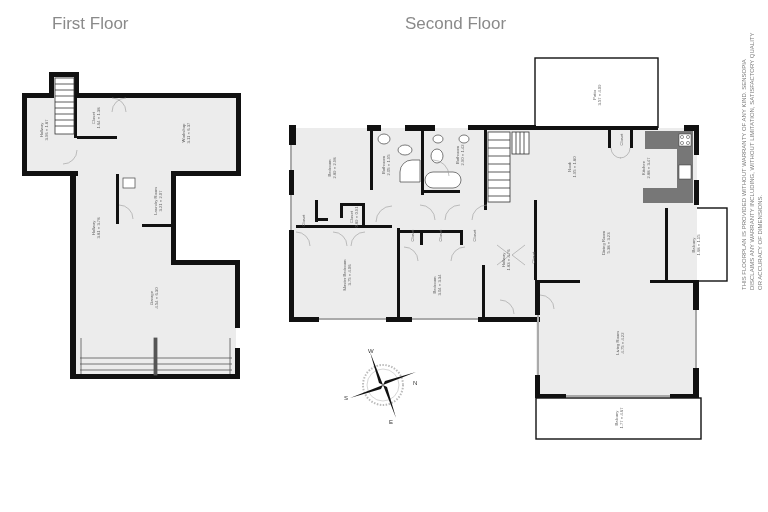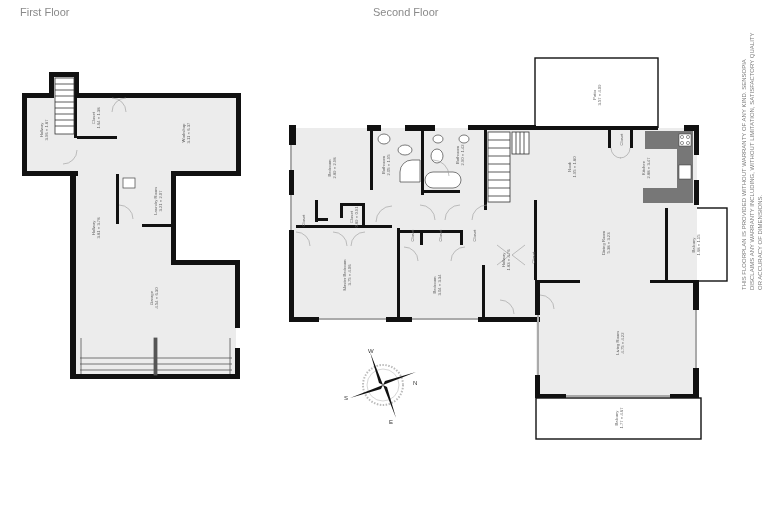--- a/index.html
+++ b/index.html
@@ -1,17 +1,17 @@
 <!DOCTYPE html>
 <html><head>
 <meta charset="utf-8">
 <style>
   html, body { margin:0; padding:0; background:#fff; }
   body { width:768px; height:512px; position:relative; overflow:hidden; font-family:"Liberation Sans", sans-serif; }
-  .floor-title { position:absolute; top:6px; font-size:11px; color:#8a8a8a; }
+  .floor-title { position:absolute; top:14px; font-size:17px; color:#8a8a8a;margin-left:32px; }
   svg.plan { position:absolute; left:0; top:0; }
   .room-label { position:absolute; font-size:4.2px; color:#666; text-align:center; line-height:5px; white-space:nowrap; transform:rotate(-90deg); transform-origin:center center; }
   .disclaimer { position:absolute; left:622px; top:148px; width:260px; font-size:6px; line-height:8px; color:#7a7a7a; transform:rotate(-90deg); transform-origin:center center; text-transform:uppercase; }
 </style>
 </head>
 <body>
 
 <div class="floor-title" style="left:20px;">First Floor</div>
 <div class="floor-title" style="left:373px;">Second Floor</div>
 

